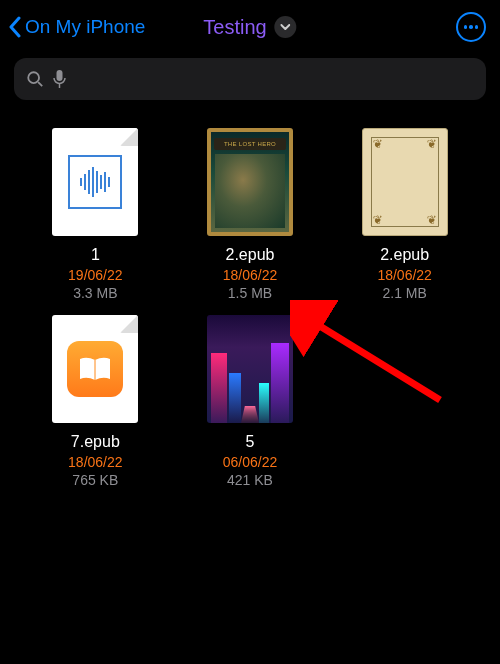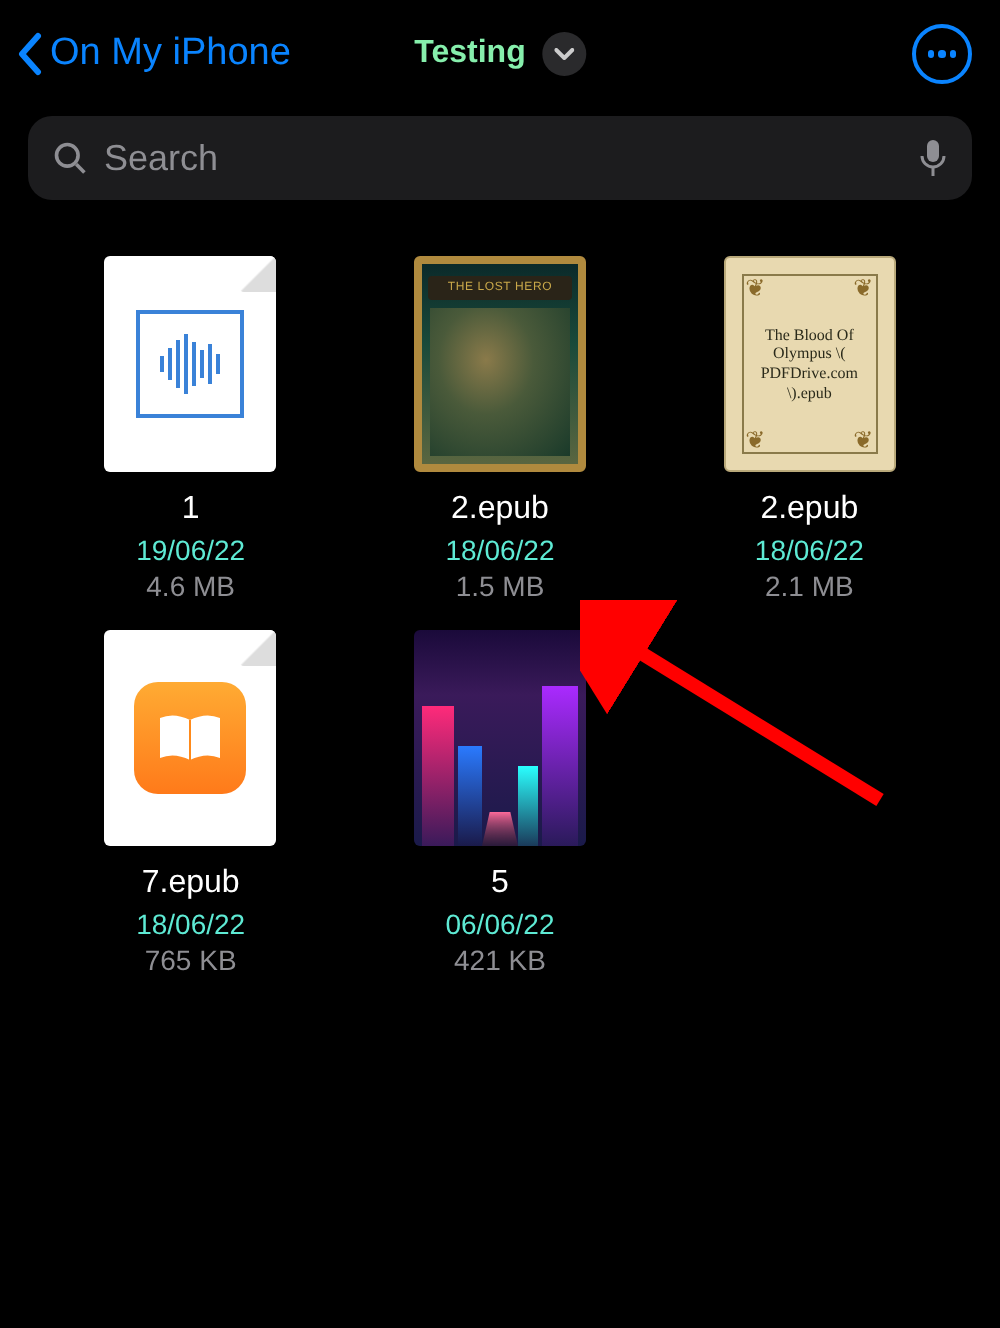--- a/index.html
+++ b/index.html
@@ -34,21 +34,21 @@
     stroke-linejoin: round;
   }
   .title-group {
     position: absolute;
     left: 50%;
     transform: translateX(-50%);
     display: flex;
     align-items: center;
     gap: 8px;
   }
-  .title-text { font-size: 16px; font-weight: 700; color: #86efac; }
+  .title-text { font-size: 20px; font-weight: 400; color: #8b5cf6; }
   .dropdown-circle {
     width: 22px; height: 22px;
     border-radius: 50%;
     background: #2a2a2c;
     display: flex;
     align-items: center;
     justify-content: center;
   }
   .chevron-down {
     width: 10px; height: 6px;
@@ -234,21 +234,21 @@
   .nb3 { right: 4px; width: 18px; height: 80px; background: linear-gradient(#aa2aff, #2a1a5a); }
   .nb4 { right: 24px; width: 10px; height: 40px; background: linear-gradient(#2affff, #1a3a5a); }
   .neon-road {
     position: absolute;
     bottom: 0; left: 34px; width: 18px; height: 42px;
     background: linear-gradient(#ff6a9a, #2a1a3a);
     transform: perspective(40px) rotateX(45deg);
     transform-origin: bottom;
   }
   .file-name { margin-top: 10px; font-size: 16px; color: #fff; }
-  .file-date { margin-top: 3px; font-size: 14px; color: #5eead4; }
+  .file-date { margin-top: 3px; font-size: 14px; color: #f97316; }
   .file-size { margin-top: 2px; font-size: 14px; color: #8e8e93; }
   .arrow {
     position: absolute;
     pointer-events: none;
   }
 </style>
 </head>
 <body>
 
 <div class="header">
@@ -271,21 +271,20 @@
     <span></span>
     <span></span>
   </div>
 </div>
 
 <div class="search-bar">
   <svg class="search-icon" viewBox="0 0 20 20">
     <circle cx="8.5" cy="8.5" r="6"></circle>
     <line x1="13.5" y1="13.5" x2="18" y2="18"></line>
   </svg>
-  <input class="search-input" type="text" placeholder="Search" style="">
   <svg class="mic-icon" viewBox="0 0 15 20">
     <rect x="4.5" y="1" width="6" height="11" rx="3"></rect>
     <path d="M2 9 a5.5 5.5 0 0 0 11 0" fill="none" stroke="#8e8e93" stroke-width="1.5"></path>
     <line x1="7.5" y1="14.5" x2="7.5" y2="19" stroke="#8e8e93" stroke-width="1.5"></line>
   </svg>
 </div>
 
 <div class="grid">
 
   <div class="file-item">
@@ -298,41 +297,40 @@
             <span></span>
             <span></span>
             <span></span>
             <span></span>
             <span></span>
           </div>
       </div>
     </div>
     <div class="file-name">1</div>
     <div class="file-date">19/06/22</div>
-    <div class="file-size">4.6 MB</div>
+    <div class="file-size">3.3 MB</div>
   </div>
 
   <div class="file-item">
     <div class="thumb thumb-cover1">
       <div class="cover1-top">THE LOST HERO</div>
       <div class="cover1-img"></div>
     </div>
     <div class="file-name">2.epub</div>
     <div class="file-date">18/06/22</div>
     <div class="file-size">1.5 MB</div>
   </div>
 
   <div class="file-item">
     <div class="thumb thumb-cover2">
       <div class="cover2-border">
         <span class="cover2-corner tl">❦</span>
           <span class="cover2-corner tr">❦</span>
         <span class="cover2-corner bl">❦</span>
           <span class="cover2-corner br">❦</span>
-        <span>The Blood Of Olympus \( PDFDrive.com \).epub</span>
       </div>
     </div>
     <div class="file-name">2.epub</div>
     <div class="file-date">18/06/22</div>
     <div class="file-size">2.1 MB</div>
   </div>
 
   <div class="file-item">
     <div class="thumb thumb-doc thumb-ibooks">
       <div class="ibooks-icon">

